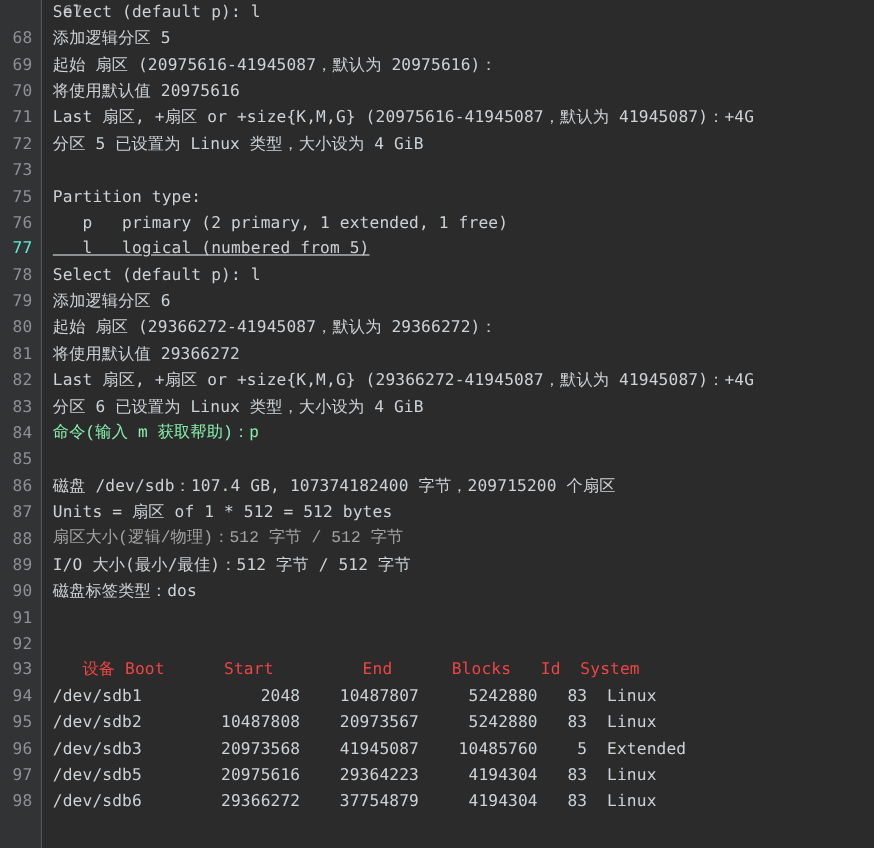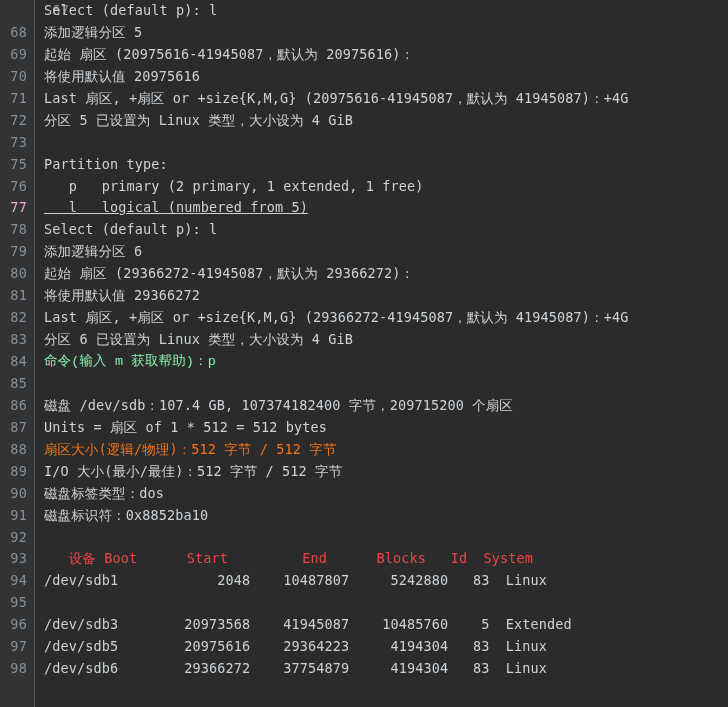--- a/index.html
+++ b/index.html
@@ -78,36 +78,36 @@
   <div id="lines">
       <div class="code-line"><span class="line-number" style="color: rgb(141, 145, 148); margin-left: 42px;">67</span><span class="line-text" style="color: rgb(205, 210, 214);">Select (default p): l</span></div>
       <div class="code-line"><span class="line-number" style="color: rgb(141, 145, 148);">68</span><span class="line-text" style="color: rgb(205, 210, 214); text-align: right;">添加逻辑分区 5</span></div>
       <div class="code-line"><span class="line-number" style="color: rgb(141, 145, 148);">69</span><span class="line-text" style="color: rgb(205, 210, 214);">起始 扇区 (20975616-41945087，默认为 20975616)：</span></div>
       <div class="code-line"><span class="line-number" style="color: rgb(141, 145, 148);">70</span><span class="line-text" style="color: rgb(205, 210, 214);">将使用默认值 20975616</span></div>
       <div class="code-line"><span class="line-number" style="color: rgb(141, 145, 148);">71</span><span class="line-text" style="color: rgb(205, 210, 214);">Last 扇区, +扇区 or +size{K,M,G} (20975616-41945087，默认为 41945087)：+4G</span></div>
       <div class="code-line"><span class="line-number" style="color: rgb(141, 145, 148);">72</span><span class="line-text" style="color: rgb(205, 210, 214);">分区 5 已设置为 Linux 类型，大小设为 4 GiB</span></div>
       <div class="code-line"><span class="line-number" style="color: rgb(141, 145, 148);">73</span><span class="line-text" style="color: rgb(205, 210, 214);"></span></div>
       <div class="code-line"><span class="line-number" style="color: rgb(141, 145, 148);">75</span><span class="line-text" style="color: rgb(205, 210, 214);">Partition type:</span></div>
       <div class="code-line"><span class="line-number" style="color: rgb(141, 145, 148);">76</span><span class="line-text" style="color: rgb(205, 210, 214);">   p   primary (2 primary, 1 extended, 1 free)</span></div>
-      <div class="code-line"><span class="line-number" style="color: #f9a8d4;">77</span><span class="line-text" style="color: rgb(205, 210, 214); text-decoration: underline;">   l   logical (numbered from 5)</span></div>
+      <div class="code-line"><span class="line-number" style="color: #5eead4;">77</span><span class="line-text" style="color: rgb(205, 210, 214); text-decoration: underline;">   l   logical (numbered from 5)</span></div>
       <div class="code-line"><span class="line-number" style="color: rgb(141, 145, 148);">78</span><span class="line-text" style="color: rgb(205, 210, 214);">Select (default p): l</span></div>
       <div class="code-line"><span class="line-number" style="color: rgb(141, 145, 148);">79</span><span class="line-text" style="color: rgb(205, 210, 214);">添加逻辑分区 6</span></div>
       <div class="code-line"><span class="line-number" style="color: rgb(141, 145, 148);">80</span><span class="line-text" style="color: rgb(205, 210, 214);">起始 扇区 (29366272-41945087，默认为 29366272)：</span></div>
       <div class="code-line"><span class="line-number" style="color: rgb(141, 145, 148);">81</span><span class="line-text" style="color: rgb(205, 210, 214);">将使用默认值 29366272</span></div>
       <div class="code-line"><span class="line-number" style="color: rgb(141, 145, 148);">82</span><span class="line-text" style="color: rgb(205, 210, 214);">Last 扇区, +扇区 or +size{K,M,G} (29366272-41945087，默认为 41945087)：+4G</span></div>
       <div class="code-line"><span class="line-number" style="color: rgb(141, 145, 148);">83</span><span class="line-text" style="color: rgb(205, 210, 214);">分区 6 已设置为 Linux 类型，大小设为 4 GiB</span></div>
       <div class="code-line"><span class="line-number" style="color: rgb(141, 145, 148);">84</span><span class="line-text" style="color: #86efac; font-family: Liberation Mono, monospace;">命令(输入 m 获取帮助)：p</span></div>
       <div class="code-line"><span class="line-number" style="color: rgb(141, 145, 148);">85</span><span class="line-text" style="color: rgb(205, 210, 214);"></span></div>
       <div class="code-line"><span class="line-number" style="color: rgb(141, 145, 148);">86</span><span class="line-text" style="color: rgb(205, 210, 214);">磁盘 /dev/sdb：107.4 GB, 107374182400 字节，209715200 个扇区</span></div>
       <div class="code-line"><span class="line-number" style="color: rgb(141, 145, 148);">87</span><span class="line-text" style="color: rgb(205, 210, 214);">Units = 扇区 of 1 * 512 = 512 bytes</span></div>
-      <div class="code-line"><span class="line-number" style="color: rgb(141, 145, 148);">88</span><span class="line-text" style="color: #f97316;">扇区大小(逻辑/物理)：512 字节 / 512 字节</span></div>
+      <div class="code-line"><span class="line-number" style="color: rgb(141, 145, 148);">88</span><span class="line-text" style="color: #a3a3a3; font-family: Liberation Mono, monospace;">扇区大小(逻辑/物理)：512 字节 / 512 字节</span></div>
       <div class="code-line"><span class="line-number" style="color: rgb(141, 145, 148);">89</span><span class="line-text" style="color: rgb(205, 210, 214);">I/O 大小(最小/最佳)：512 字节 / 512 字节</span></div>
       <div class="code-line"><span class="line-number" style="color: rgb(141, 145, 148);">90</span><span class="line-text" style="color: rgb(205, 210, 214);">磁盘标签类型：dos</span></div>
-      <div class="code-line"><span class="line-number" style="color: rgb(141, 145, 148);">91</span><span class="line-text" style="color: rgb(205, 210, 214);">磁盘标识符：0x8852ba10</span></div>
+      <div class="code-line"><span class="line-number" style="color: rgb(141, 145, 148);">91</span></div>
       <div class="code-line"><span class="line-number" style="color: rgb(141, 145, 148);">92</span><span class="line-text" style="color: rgb(205, 210, 214);"></span></div>
       <div class="code-line"><span class="line-number" style="color: rgb(141, 145, 148);">93</span><span class="line-text" style="color: #ef4444;">   设备 Boot      Start         End      Blocks   Id  System</span></div>
       <div class="code-line"><span class="line-number" style="color: rgb(141, 145, 148);">94</span><span class="line-text" style="color: rgb(205, 210, 214);">/dev/sdb1            2048    10487807     5242880   83  Linux</span></div>
-      <div class="code-line"><span class="line-number" style="color: rgb(141, 145, 148);">95</span></div>
+      <div class="code-line"><span class="line-number" style="color: rgb(141, 145, 148);">95</span><span class="line-text" style="color: rgb(205, 210, 214);">/dev/sdb2        10487808    20973567     5242880   83  Linux</span></div>
       <div class="code-line"><span class="line-number" style="color: rgb(141, 145, 148);">96</span><span class="line-text" style="color: rgb(205, 210, 214);">/dev/sdb3        20973568    41945087    10485760    5  Extended</span></div>
       <div class="code-line"><span class="line-number" style="color: rgb(141, 145, 148);">97</span><span class="line-text" style="color: rgb(205, 210, 214);">/dev/sdb5        20975616    29364223     4194304   83  Linux</span></div>
       <div class="code-line"><span class="line-number" style="color: rgb(141, 145, 148);">98</span><span class="line-text" style="color: rgb(205, 210, 214);">/dev/sdb6        29366272    37754879     4194304   83  Linux</span></div>
     </div>
 </div>
 
 </body></html>

